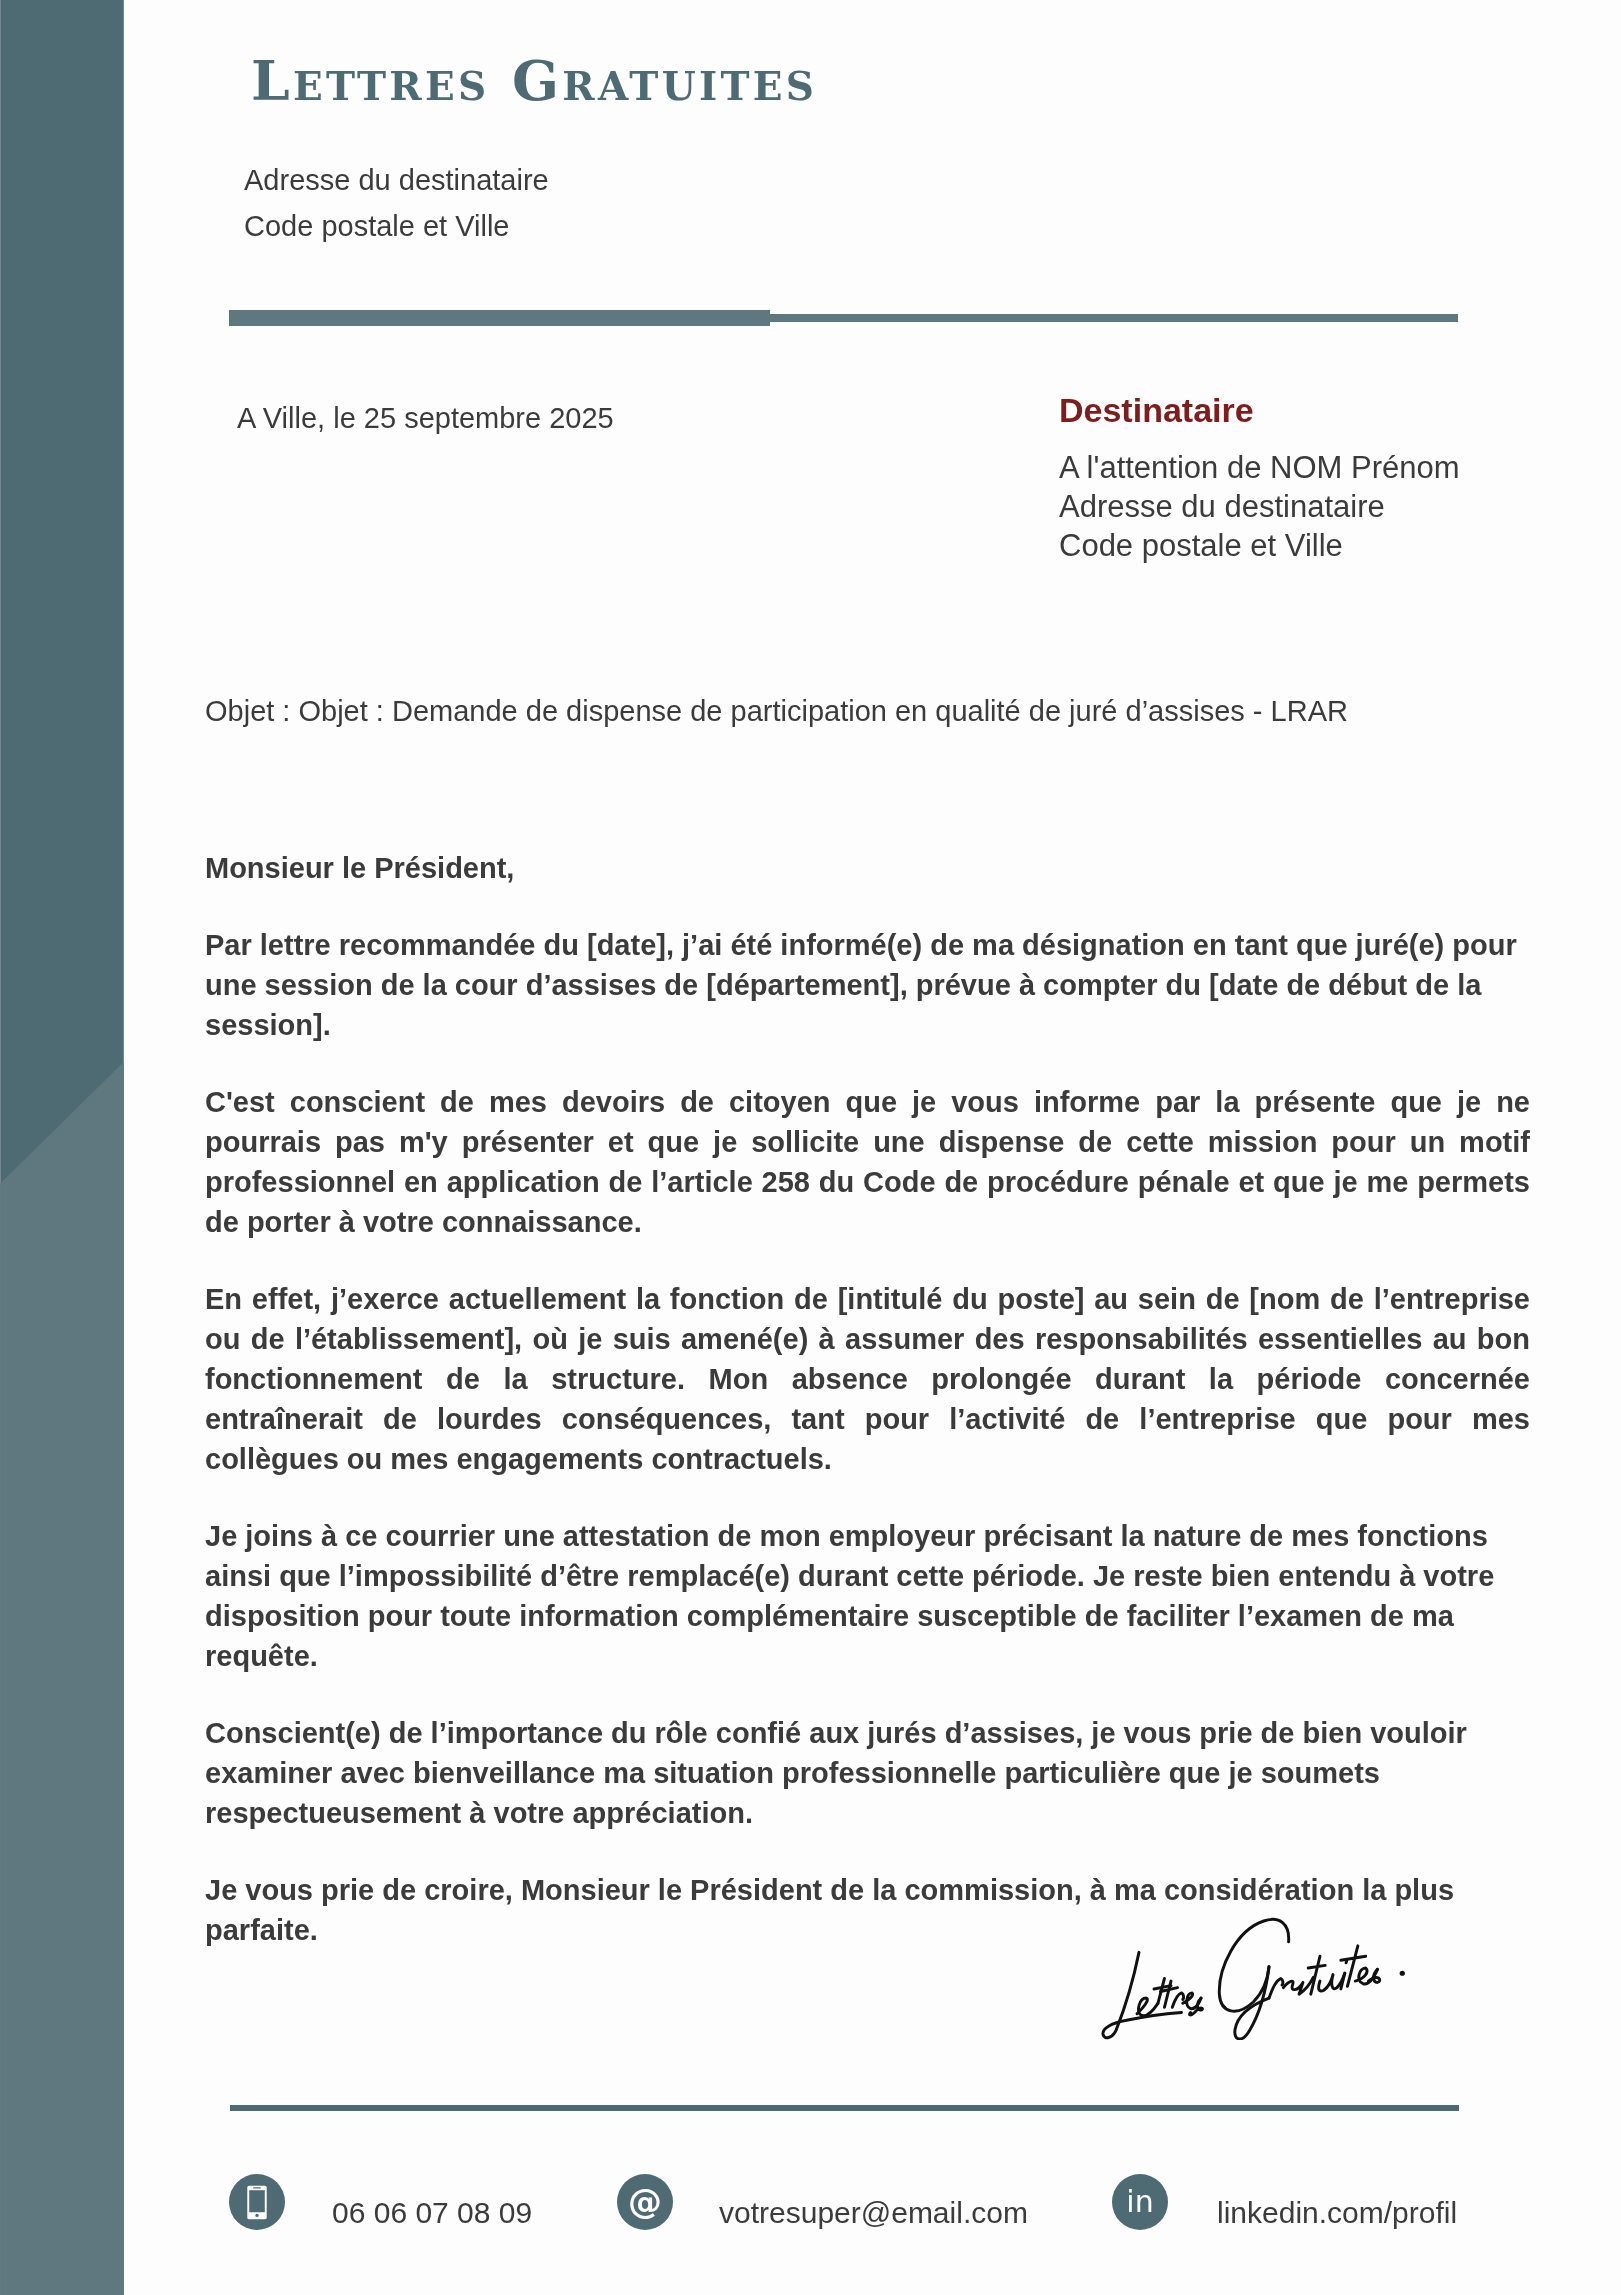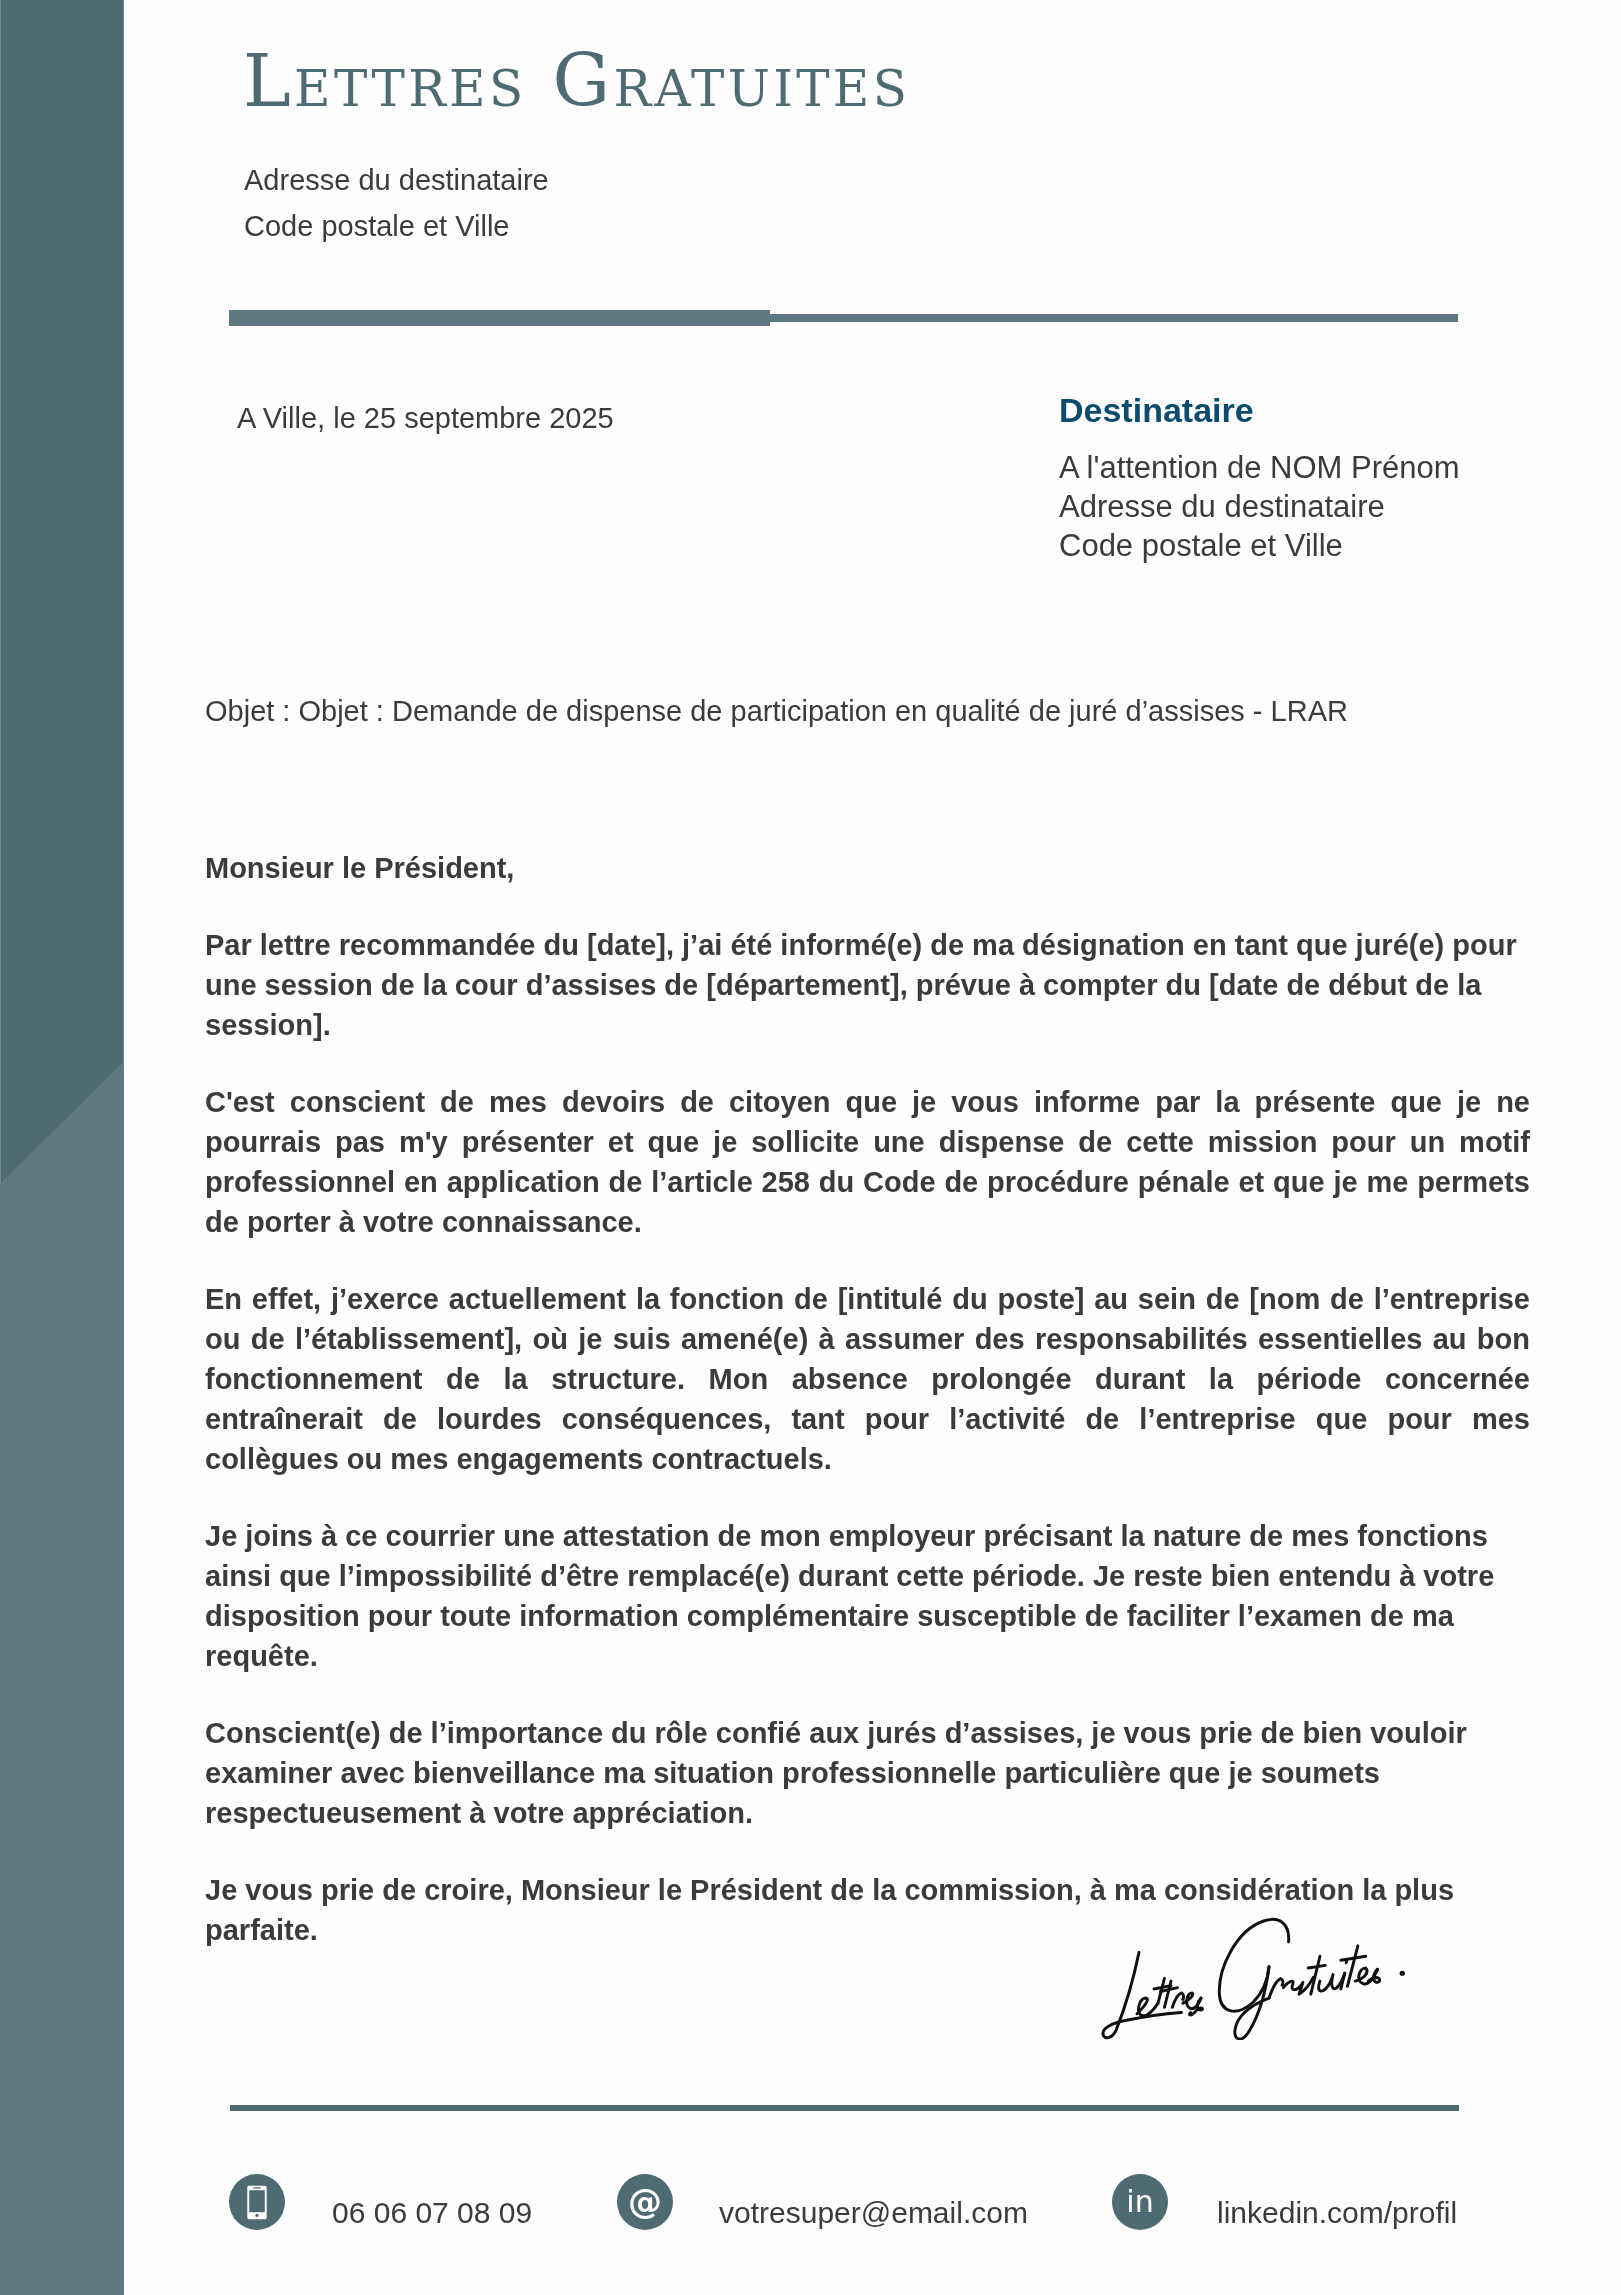--- a/index.html
+++ b/index.html
@@ -8,34 +8,34 @@
     background: #fdfdfd;
     font-family: "Liberation Sans", "DejaVu Sans", sans-serif;
     color: #3b3b3b;
   }
   .side-band { position: absolute; left: 0; top: 0; width: 124px; height: 2295px; overflow: hidden; }
   .side-band svg { display: block; }
 
   .brand-title {
     position: absolute; left: 239px; top: 41px;
     font-family: "DejaVu Serif", "Liberation Serif", serif;
-    font-weight: normal; font-variant: small-caps;
-    font-size: 72px; letter-spacing: 3.3px; line-height: 1;
-    color: #4e6a72; margin: 4px; white-space: nowrap;
+    font-weight: bold; font-variant: small-caps;
+    font-size: 55px; letter-spacing: 3.3px; line-height: 1;
+    color: #4e6a72; margin: 12px; white-space: nowrap;
   }
   .sender-address { position: absolute; left: 244px; top: 157px; font-size: 29px; line-height: 46px; color: #3b3b3b; }
   .sender-address div { white-space: nowrap; }
 
   .divider-thick { position: absolute; left: 229px; top: 310px; width: 541px; height: 16.3px; background: #5f7880; }
   .divider-thin  { position: absolute; left: 768px; top: 314px; width: 690px; height: 7.8px; background: #5f7880; }
 
   .date-line { position: absolute; left: 237px; top: 402px; font-size: 29px; white-space: nowrap; }
 
   .recipient { position: absolute; left: 1059px; top: 391px; }
-  .recipient-heading { font-size: 34px; font-weight: bold; color: #0c4a6e; margin-bottom: 18.3px; white-space: nowrap; }
+  .recipient-heading { font-size: 34px; font-weight: bold; color: #7f1d1d; margin-bottom: 18.3px; white-space: nowrap; }
   .recipient-lines { font-size: 31px; line-height: 39px; }
   .recipient-lines div { white-space: nowrap; }
 
   .subject { position: absolute; left: 205px; top: 695px; font-size: 29px; white-space: nowrap; }
 
   .letter-body {
     position: absolute; left: 205px; top: 848px; width: 1325px;
     font-size: 29px; line-height: 40px; color: #3b3b3b; font-weight: bold;
   }
   .letter-body p { margin: 0 0 37px 0; text-align: justify; }

